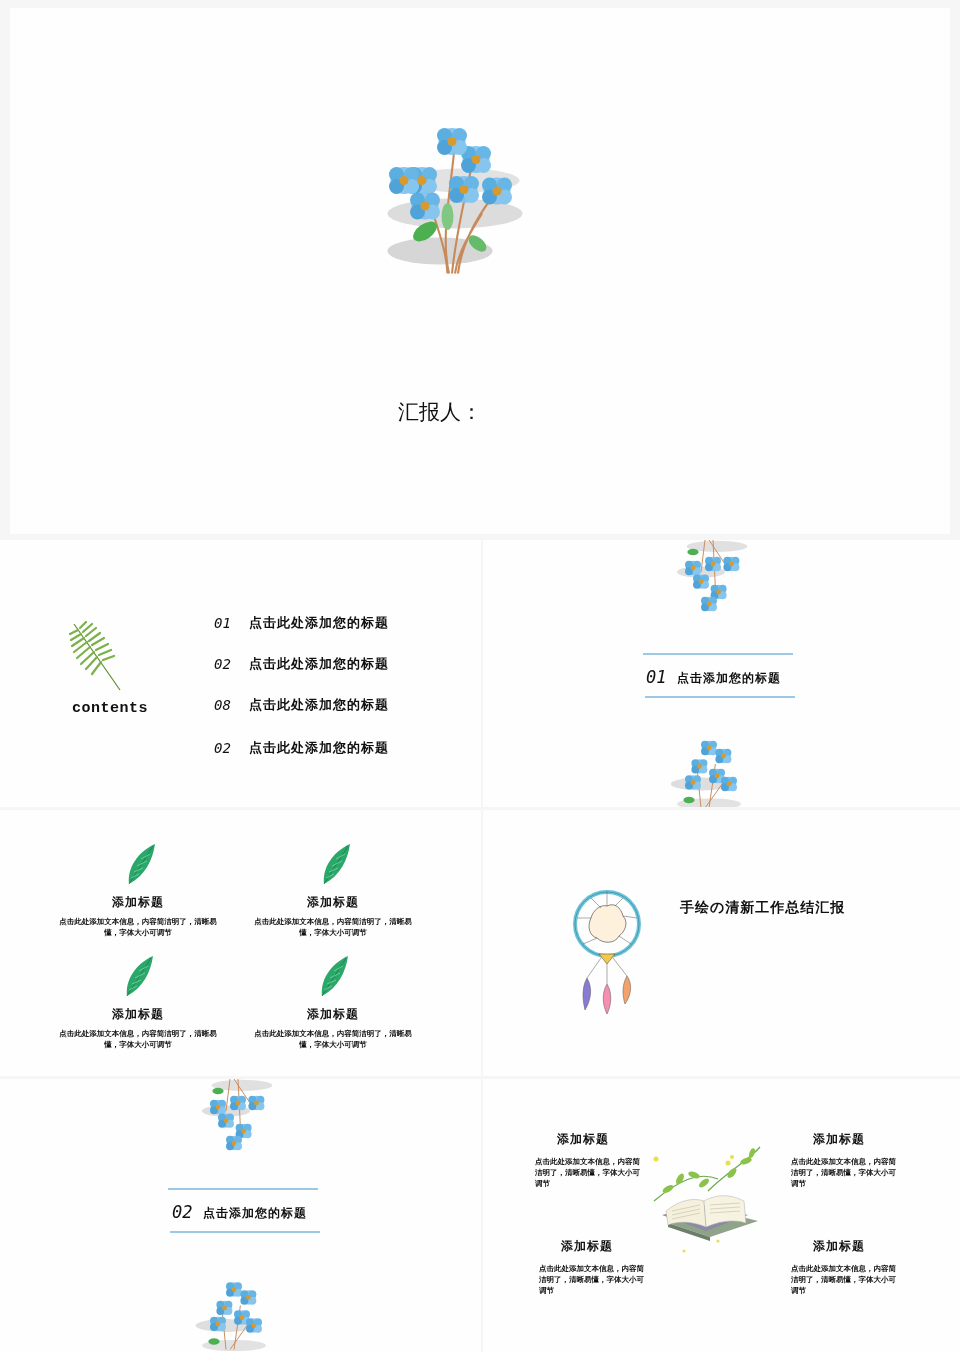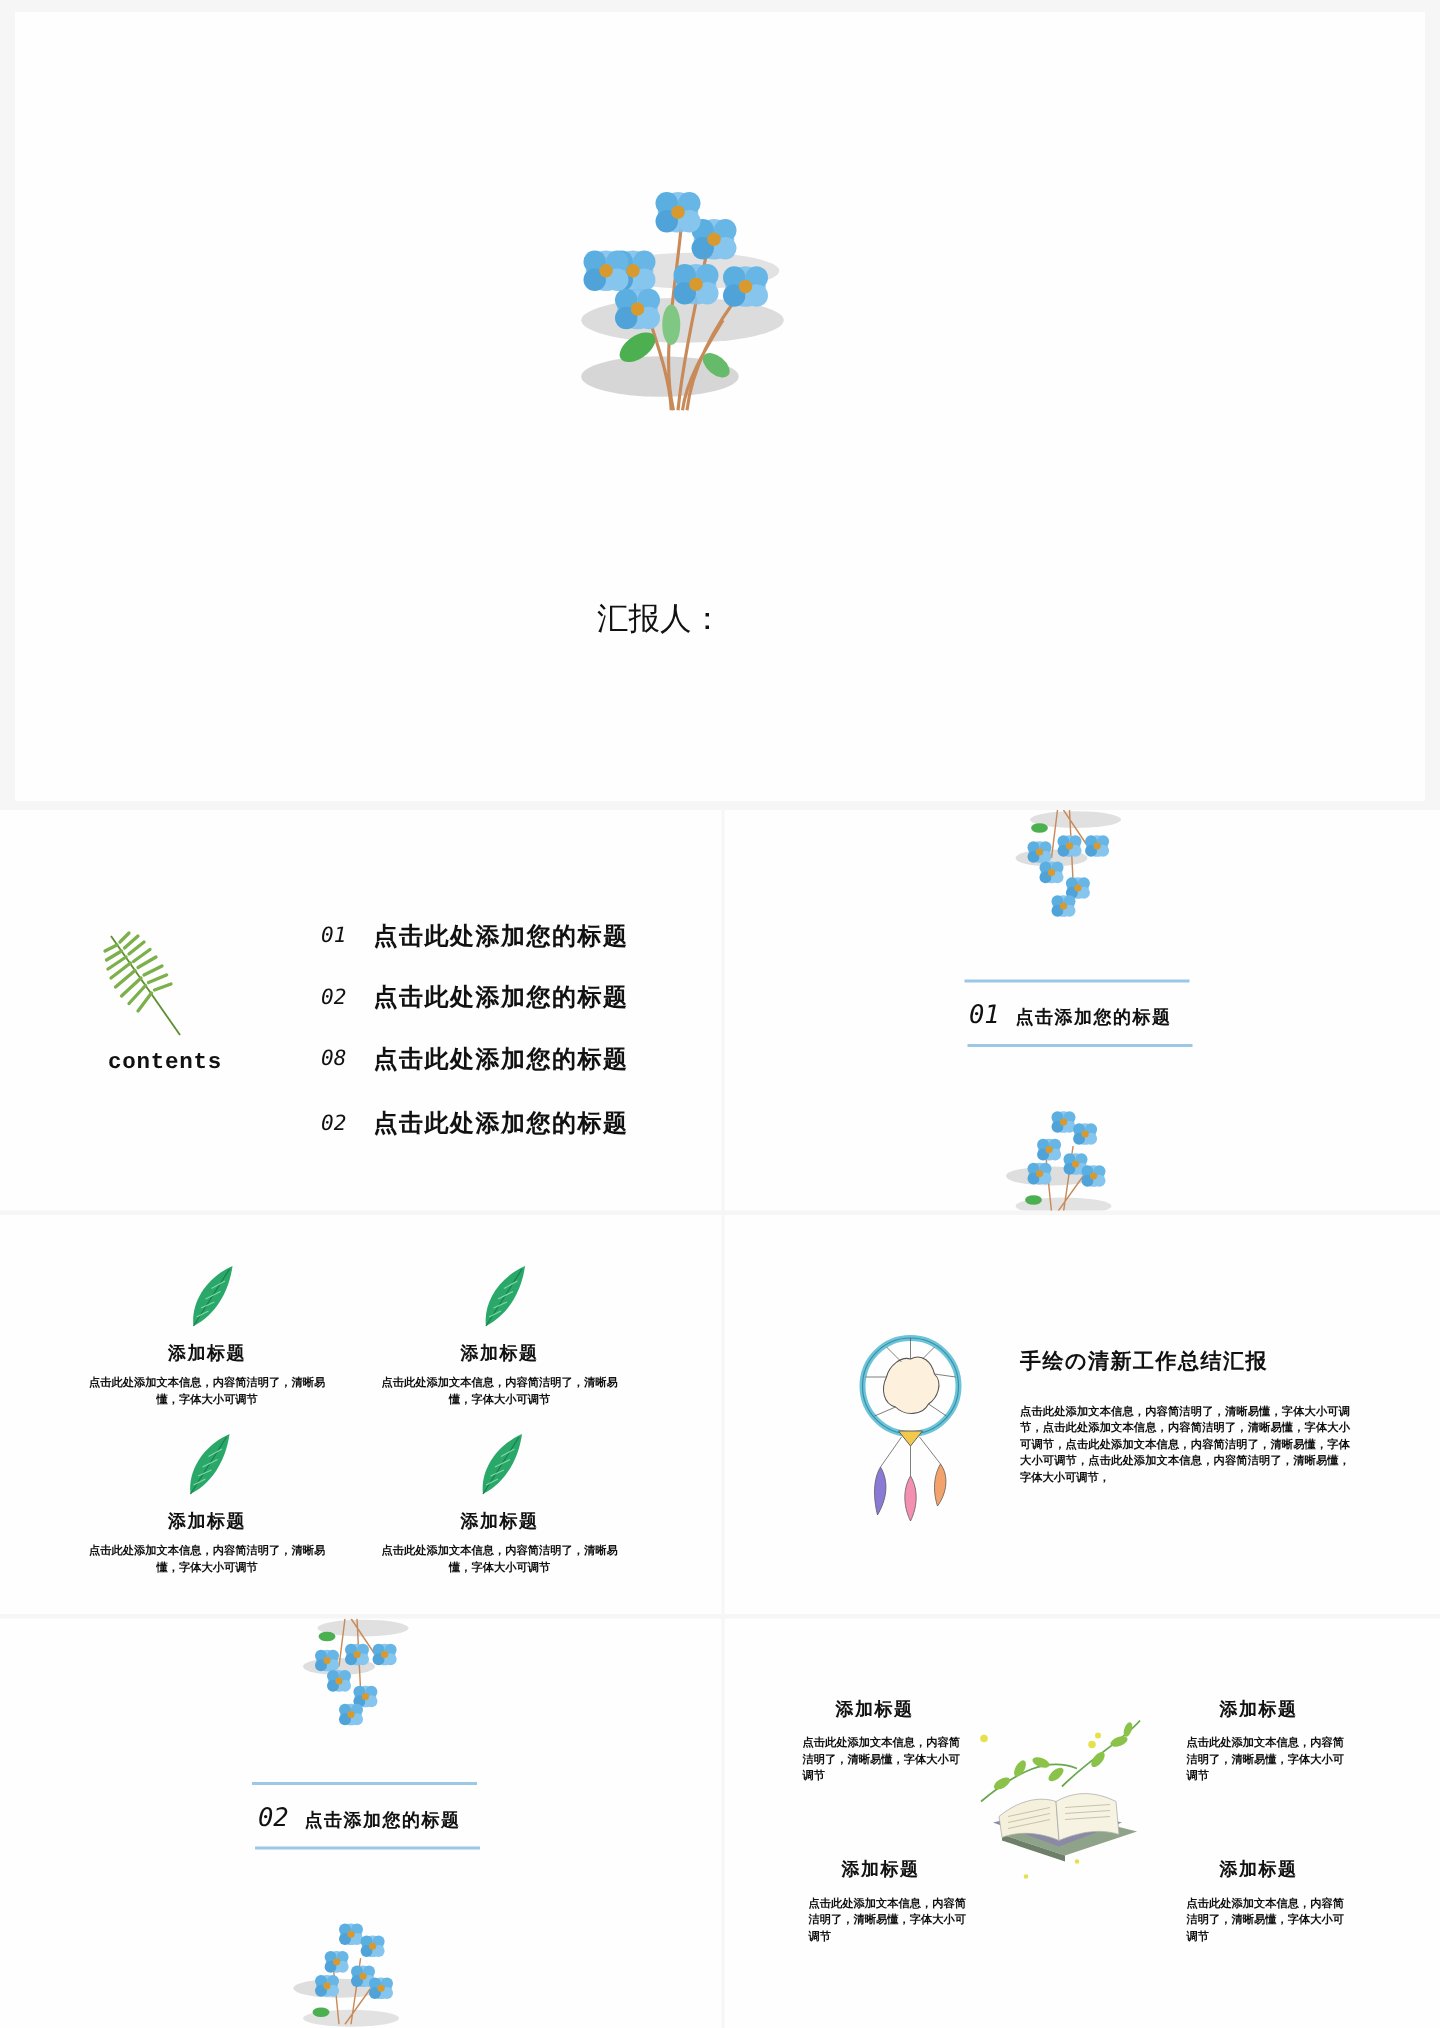--- a/index.html
+++ b/index.html
@@ -10,21 +10,21 @@
   #s2 { left: 0; top: 540px; width: 481px; height: 267px; }
   #s3 { left: 483px; top: 540px; width: 477px; height: 267px; }
   #s4 { left: 0; top: 810px; width: 481px; height: 266px; }
   #s5 { left: 483px; top: 810px; width: 477px; height: 266px; }
   #s6 { left: 0; top: 1079px; width: 481px; height: 273px; }
   #s7 { left: 483px; top: 1079px; width: 477px; height: 273px; }
   .abs { position: absolute; }
   .title-main { font-size: 27px; font-weight: bold; letter-spacing: 3px; white-space: nowrap; }
   .reporter { font-size: 21px; white-space: nowrap; }
   .toc-num { font-family: "DejaVu Sans Mono", monospace; font-size: 14px; font-style: italic; }
-  .toc-text { font-size: 16px; font-weight: bold; letter-spacing: 1px; white-space: nowrap; }
+  .toc-text { font-size: 13px; font-weight: bold; letter-spacing: 1px; white-space: nowrap; }
   .contents-word { font-family: Liberation Mono, monospace; font-size: 15px; font-weight: bold; letter-spacing: 0.5px; }
   .sec-line { position: absolute; height: 1.5px; background: #9cc8e6; }
   .sec-num { font-family: "DejaVu Sans Mono", monospace; font-size: 17px; font-style: italic; }
   .sec-text { font-size: 12px; font-weight: bold; letter-spacing: 1px; white-space: nowrap; }
   .card-title { font-size: 12px; font-weight: bold; letter-spacing: 1px; text-align: center; white-space: nowrap; }
   .card-body { font-size: 7.5px; line-height: 11px; text-align: center; font-weight: bold; }
   .big-title { font-size: 14px; font-weight: bold; letter-spacing: 1px; white-space: nowrap; }
   .para { font-size: 7.5px; line-height: 11px; font-weight: bold; text-align: justify; }
   .blk-title { font-size: 12px; font-weight: bold; letter-spacing: 1px; white-space: nowrap; }
   .blk-body { font-size: 7.5px; line-height: 11px; font-weight: bold; }
@@ -198,21 +198,20 @@
     <g stroke="#555" stroke-width="0.5" fill="none">
       <path d="M36 4 L36 18 M6 30 L20 30 M66 30 L52 28 M12 56 L26 50 M60 56 L48 48 M20 10 L30 20 M52 10 L44 18"></path>
     </g>
     <path d="M28 66 L44 66 L36 76 Z" fill="#f2c94c" stroke="#555" stroke-width="0.6"></path>
     <path d="M30 70 L16 90 M36 76 L36 96 M42 70 L56 88" stroke="#555" stroke-width="0.5"></path>
     <path d="M16 90 C10 100 12 114 14 122 C20 112 22 100 16 90 Z" fill="#8a7ad6" stroke="#555" stroke-width="0.5"></path>
     <path d="M36 96 C30 106 32 118 36 126 C40 118 42 106 36 96 Z" fill="#f48fb1" stroke="#555" stroke-width="0.5"></path>
     <path d="M56 88 C50 98 52 110 54 116 C60 108 62 96 56 88 Z" fill="#f4a26b" stroke="#555" stroke-width="0.5"></path>
   </svg>
   <div class="abs big-title" style="left:197px;top:89px">手绘の清新工作总结汇报</div>
-  <div class="abs para" style="left:197px;top:125px;width:220px">点击此处添加文本信息，内容简洁明了，清晰易懂，字体大小可调节，点击此处添加文本信息，内容简洁明了，清晰易懂，字体大小可调节，点击此处添加文本信息，内容简洁明了，清晰易懂，字体大小可调节，点击此处添加文本信息，内容简洁明了，清晰易懂，字体大小可调节，</div>
 </section>
 
 <section class="slide" id="s6">
   <svg class="abs" style="left:194px;top:0px" width="80" height="72" viewBox="0 0 100 90">
     <ellipse cx="60" cy="8" rx="38" ry="7" fill="#e0e0e0"></ellipse>
     <ellipse cx="40" cy="40" rx="30" ry="7" fill="#dedede"></ellipse>
     <path d="M45 0 L40 40 M55 0 L58 60 M50 0 L70 30" stroke="#c98a5a" stroke-width="1.2" fill="none"></path>
     <ellipse cx="30" cy="15" rx="7" ry="4" fill="#4caf50"></ellipse>
     <use href="#flower" x="30" y="35"></use>
     <use href="#flower" x="55" y="30"></use>

